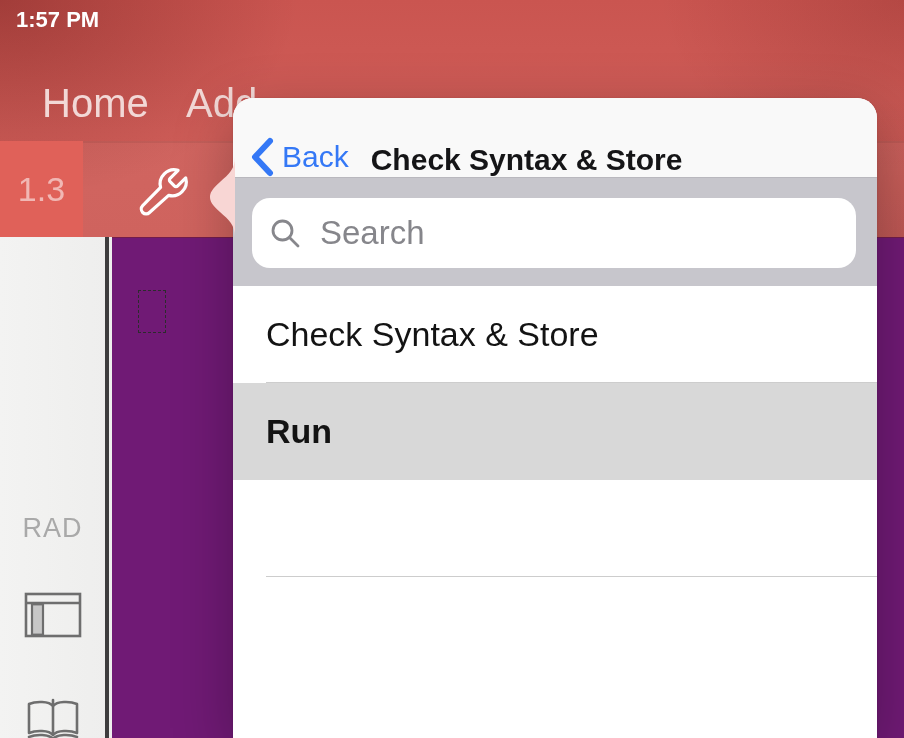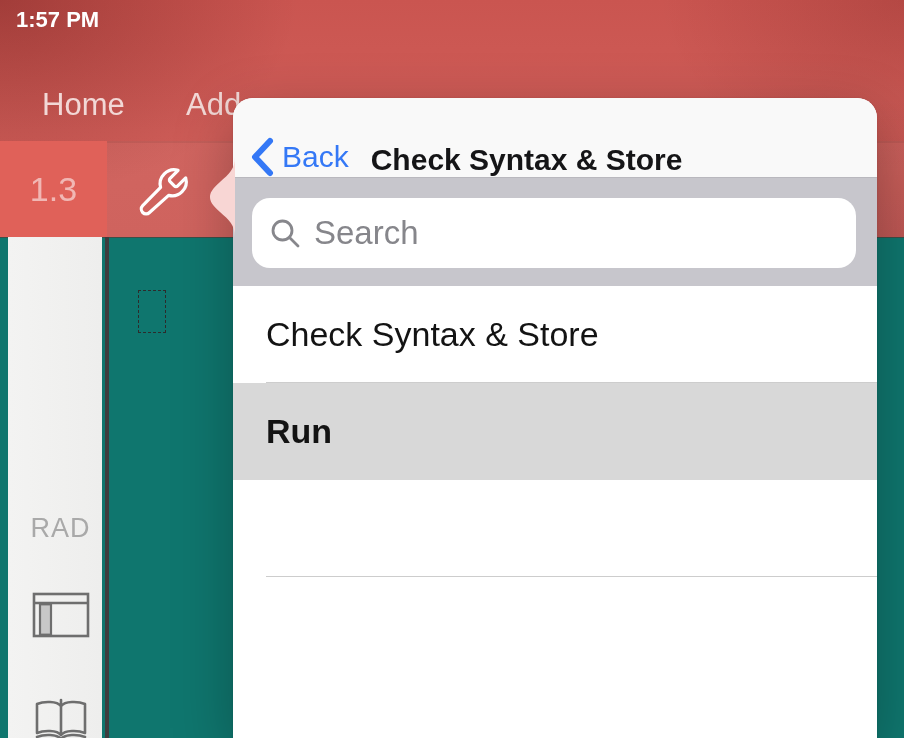--- a/index.html
+++ b/index.html
@@ -1,54 +1,54 @@
 <!DOCTYPE html>
 <html><head>
 <meta charset="utf-8">
 <style>
   * { margin:0; padding:0; box-sizing:border-box; }
   html,body { width:904px; height:738px; }
   body { font-family:"Liberation Sans","DejaVu Sans",sans-serif; }
-  .screen { position:relative; width:904px; height:738px; overflow:hidden; background:#0f766e; }
+  .screen { position:relative; width:904px; height:738px; overflow:hidden; background:#701a75; }
 
   
   .red-header {
     position:absolute; left:0; top:0; width:904px; height:237px;
     background:
       radial-gradient(55% 140% at 0% 0%, rgba(70,5,5,0.30), rgba(70,5,5,0) 60%),
       radial-gradient(45% 120% at 100% 0%, rgba(70,5,5,0.16), rgba(70,5,5,0) 60%),
       radial-gradient(40% 90% at 100% 100%, rgba(70,5,5,0.14), rgba(70,5,5,0) 65%),
       linear-gradient(180deg,#ca5550 0%,#cf5d58 55%,#cd5b56 100%);
   }
   .status-bar { position:absolute; left:0; top:0; width:100%; height:40px; color:#ffffff; }
   .status-time { position:absolute; left:16px; top:7px; font-size:22px; font-weight:700; }
   .status-date { position:absolute; left:123px; top:7px; font-size:22px; font-weight:700; }
   .nav-labels { position:absolute; top:71px; left:0; width:100%; }
-  .nav-item { position:absolute; top:16px; font-size:31px; color:#f2d8d6; cursor:default; }
+  .nav-item { position:absolute; top:10px; font-size:40px; color:#f2d8d6; cursor:default; }
   .nav-home { left:42px; }
   .nav-add  { left:186px; }
   .tab-row {
     position:absolute; left:0; top:141px; width:904px; height:96px;
     background:rgba(255,255,255,0.05);
     box-shadow:inset 0 2px 0 rgba(0,0,0,0.06);
   }
   .page-tab {
-    position:absolute; left:0; top:0; width:107px; height:96px;
+    position:absolute; left:0; top:0; width:83px; height:96px;
     background:#e06159; display:flex; align-items:center; justify-content:center;
   }
   .page-tab span { font-size:34px; color:rgba(255,255,255,0.55); }
   .wrench-btn { position:absolute; left:135px; top:14px; width:60px; height:68px; }
   .red-header::after {
     content:""; position:absolute; left:0; bottom:-1px; width:100%; height:1px;
     background:rgba(120,30,25,0.45);
   }
 
   
   .sidebar {
-    position:absolute; left:8px; top:237px; width:94px; height:501px;
+    position:absolute; left:0; top:237px; width:112px; height:501px;
     background:linear-gradient(90deg,#f3f3f2 0%,#eeeeed 100%);
   }
   .angle-mode { position:absolute; left:0; top:276px; width:105px; text-align:center;
     font-size:27px; letter-spacing:1px; color:#a9a9a9; }
   .side-icon { position:absolute; left:0; width:105px; display:flex; justify-content:center; }
   .icon-layout { top:354px; }
   .icon-book   { top:460px; }
   .v-divider { position:absolute; left:105px; top:237px; width:4px; height:501px; background:#3e3d3e; }
 
   
@@ -74,21 +74,21 @@
   .back-label { margin-left:8px; font-size:30px; color:#3478f6; }
   .pop-title { margin-left:22px; font-size:30px; font-weight:700; color:#151517; }
 
   .search-band { position:relative; height:108px; background:#c7c6cc; }
   .search-field {
     position:absolute; left:19px; right:21px; top:20px; height:70px;
     background:#ffffff; border-radius:18px; display:flex; align-items:center; padding-left:17px;
   }
   .search-field input {
     flex:1; height:100%; border:none; outline:none; background:transparent;
-    font-family:inherit; font-size:33px; color:#333; margin-left:13px; padding-right:13px;
+    font-family:inherit; font-size:33px; color:#333; margin-left:19px; padding-right:13px;
   }
   .search-field input::placeholder { color:#86868b; opacity:1; }
 
   .menu-list { position:relative; background:#ffffff; }
   .menu-row {
     position:relative; height:97px; display:flex; align-items:center;
     padding-left:33px; font-size:34px; color:#131313; background:#ffffff;
   }
   .menu-row.selected { background:#d8d8d8;font-weight:bold; }
   .menu-row.with-sep::after {

